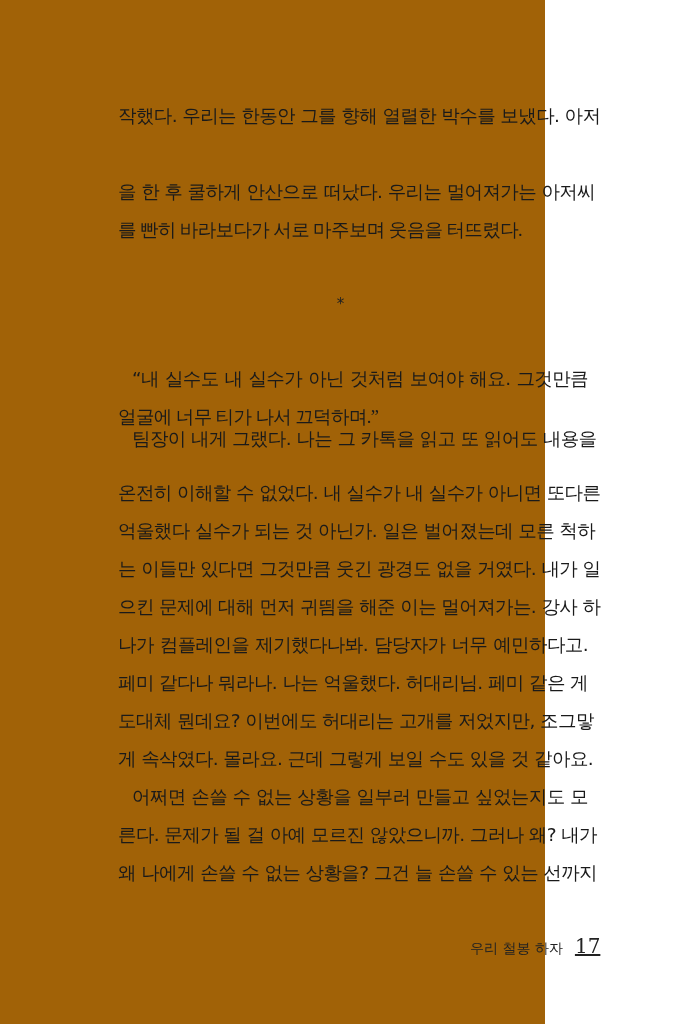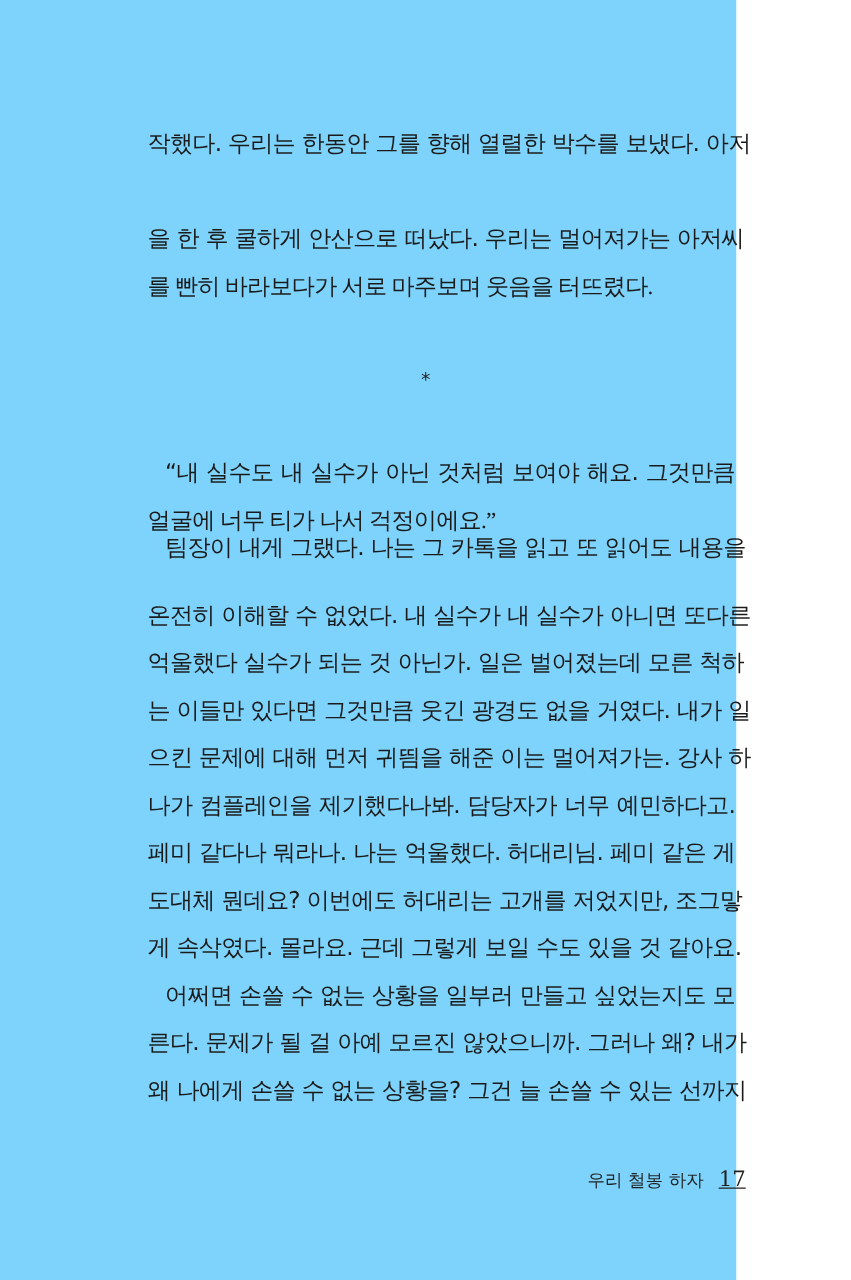--- a/index.html
+++ b/index.html
@@ -1,42 +1,42 @@
 <!DOCTYPE html>
 <html><head>
 <meta charset="utf-8">
 <style>
   html, body { margin:0; padding:0; background:#ffffff; }
   body { width:681px; height:1024px; position:relative; overflow:hidden;
          font-family:"DejaVu Sans", sans-serif; color:#1a1a1a; }
-  .page { position:absolute; left:0; top:0; width:589px; height:1024px; background:#7dd3fc; }
+  .page { position:absolute; left:0; top:0; width:545px; height:1024px; background:#a16207; }
   .line { position:absolute; left:118px; width:470px; height:30px; font-size:18.5px;
           line-height:30px; white-space:nowrap; text-align:justify; text-align-last:justify;
           letter-spacing:-0.6px; }
   .line.indent { left:132px; width:456px; }
   .line.short { text-align-last:left;font-family:Liberation Serif, serif; }
   .divider { position:absolute; left:0; width:681px; top:295px; text-align:center;
              font-size:15px; color:#222; }
   .footer { position:absolute; top:934px; left:470px; width:125px; font-size:14px;
             font-family:"DejaVu Serif", serif; color:#222; white-space:nowrap; }
-  .footer .num { margin-left:12px; font-size:17px;text-decoration:underline; }
+  .footer .num { margin-left:12px; font-size:20px;text-decoration:underline; }
 </style>
 </head>
 <body>
 
 <div class="page">
 
   <div class="line" style="top:101px">작했다. 우리는 한동안 그를 향해 열렬한 박수를 보냈다. 아저</div>
   <div class="line" style="top:177px">을 한 후 쿨하게 안산으로 떠났다. 우리는 멀어져가는 아저씨</div>
   <div class="line short" style="top:215px">를 빤히 바라보다가 서로 마주보며 웃음을 터뜨렸다.</div>
 
   <div class="divider">*</div>
 
   <div class="line indent" style="top:364px">“내 실수도 내 실수가 아닌 것처럼 보여야 해요. 그것만큼</div>
-  <div class="line short" style="top:402px">얼굴에 너무 티가 나서 걱정이에요.”</div>
+  <div class="line short" style="top:402px">얼굴에 너무 티가 나서 끄덕하며.”</div>
 
   <div class="line indent" style="top:424px">팀장이 내게 그랬다. 나는 그 카톡을 읽고 또 읽어도 내용을</div>
   <div class="line" style="top:478px">온전히 이해할 수 없었다. 내 실수가 내 실수가 아니면 또다른</div>
   <div class="line" style="top:516px">억울했다 실수가 되는 것 아닌가. 일은 벌어졌는데 모른 척하</div>
   <div class="line" style="top:554px">는 이들만 있다면 그것만큼 웃긴 광경도 없을 거였다. 내가 일</div>
   <div class="line" style="top:592px">으킨 문제에 대해 먼저 귀띔을 해준 이는 멀어져가는. 강사 하</div>
   <div class="line" style="top:630px">나가 컴플레인을 제기했다나봐. 담당자가 너무 예민하다고.</div>
   <div class="line" style="top:668px">페미 같다나 뭐라나. 나는 억울했다. 허대리님. 페미 같은 게</div>
   <div class="line" style="top:706px">도대체 뭔데요? 이번에도 허대리는 고개를 저었지만, 조그맣</div>
   <div class="line" style="top:744px">게 속삭였다. 몰라요. 근데 그렇게 보일 수도 있을 것 같아요.</div>

